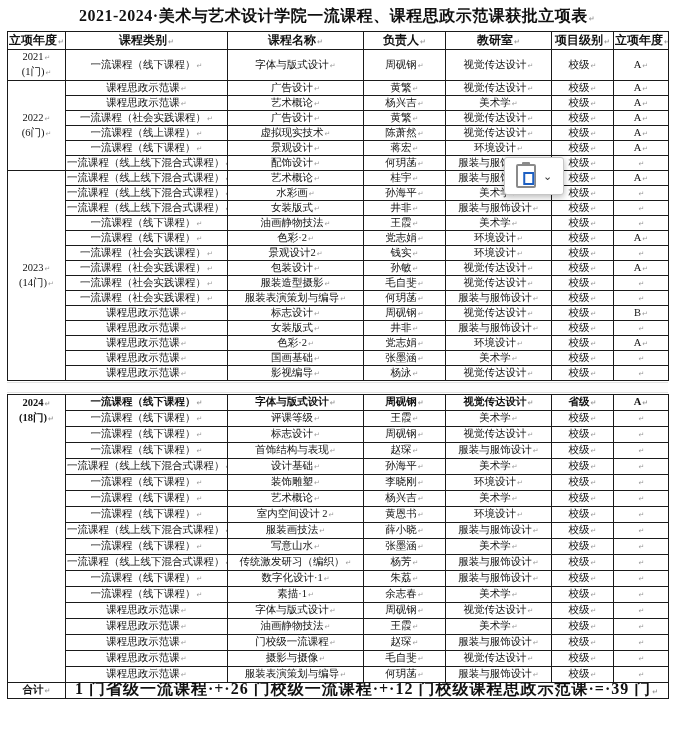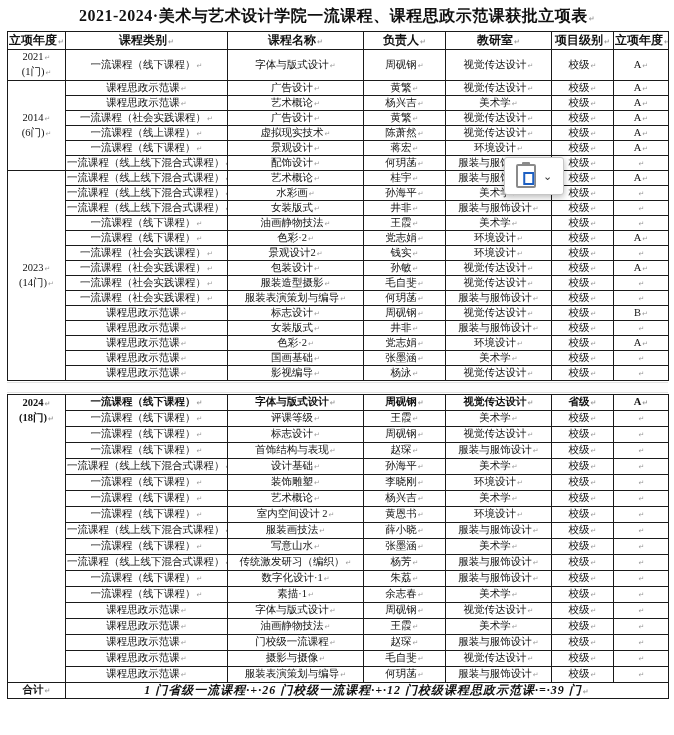--- a/index.html
+++ b/index.html
@@ -30,21 +30,21 @@
   td:last-child{position:relative;}
   td:last-child::after, th:last-child::after{
     content:"↵";position:absolute;right:-9px;top:2px;font-size:7px;color:#b0b0b0;
     font-family:"DejaVu Sans",sans-serif;
   }
   .cm::after{
     content:"↵";font-size:7px;color:#9a9a9a;margin-left:1px;vertical-align:baseline;
     font-family:"DejaVu Sans",sans-serif;
   }
   tr.summary td{height:27px;font-weight:bold;}
-  td.sum-text{font-size:12px;letter-spacing:1px;font-style:italic;}
+  td.sum-text{font-size:16px;letter-spacing:1px;}
   .page-gap{
     height:9px;margin:1px 0 1px 0;background:#fdfdfd;
     border-top:1px solid #e2e2e2;border-bottom:1px solid #e2e2e2;
   }
   
   .paste-btn{
     position:absolute;left:504px;top:157px;width:58px;height:36px;z-index:10;
     background:#ffffff;border:1px solid #c6c6c6;border-radius:3px;
     box-shadow:0 2px 6px rgba(0,0,0,0.28);
     display:flex;align-items:center;justify-content:center;gap:7px;cursor:pointer;
@@ -95,21 +95,21 @@
           </td>
           <td><span class="cm">一流课程（线下课程）</span></td>
           <td><span class="cm">字体与版式设计</span></td>
           <td><span class="cm">周砚钢</span></td>
           <td><span class="cm">视觉传达设计</span></td>
           <td><span class="cm">校级</span></td>
           <td><span class="cm">A</span></td>
         </tr>
         <tr>
           <td rowspan="6" class="year-cell">
-            <div><span class="cm">2014</span></div>
+            <div><span class="cm">2022</span></div>
             <div><span class="cm">(6门)</span></div>
           </td>
           <td><span class="cm">课程思政示范课</span></td>
           <td><span class="cm">广告设计</span></td>
           <td><span class="cm">黄繁</span></td>
           <td><span class="cm">视觉传达设计</span></td>
           <td><span class="cm">校级</span></td>
           <td><span class="cm">A</span></td>
         </tr>
         <tr>

